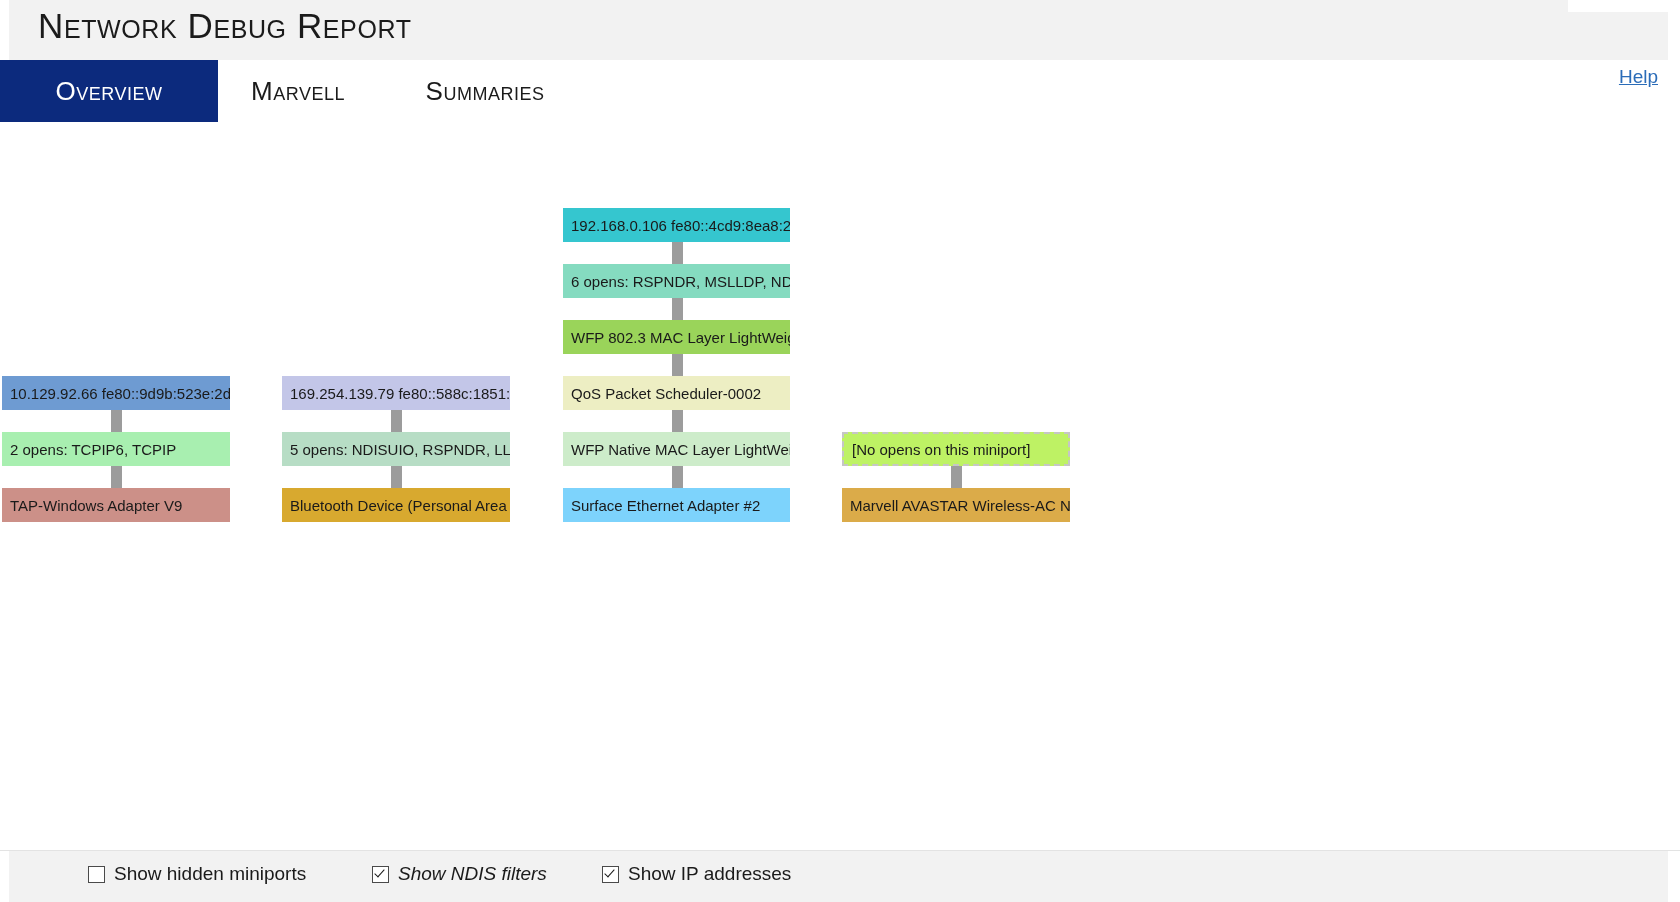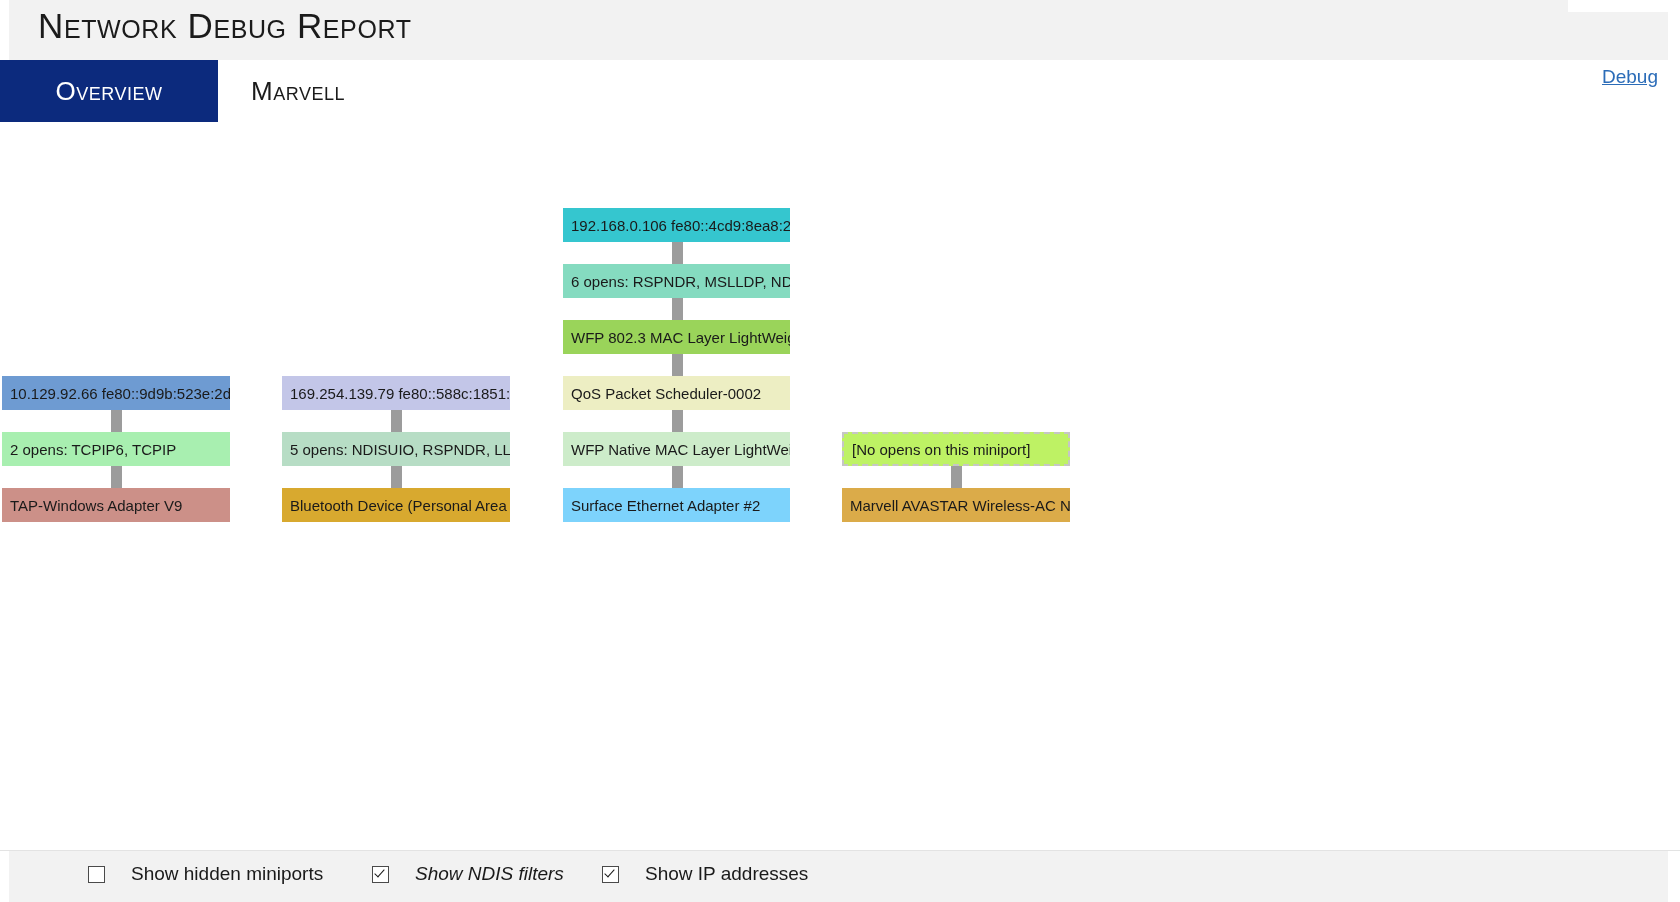--- a/index.html
+++ b/index.html
@@ -151,21 +151,21 @@
     position: absolute;
     right: 0; top: 0;
     width: 12px; height: 52px;
     background: #ffffff;
   }
   .check-item {
     position: absolute;
     top: 12px;
     display: flex;
     align-items: center;
-    gap: 26px;
+    gap: 9px;
     font-size: 19px;
     color: #1a1a1a;
     white-space: nowrap;
     cursor: pointer;
   }
   .check-box {
     width: 15px;
     height: 15px;
     border: 1px solid #4a4a4a;
     background: #ffffff;
@@ -201,21 +201,22 @@
 <div class="titlebar">
   <div class="edge-left"></div>
   <div class="edge-right"></div>
   <div class="app-title">Network Debug Report</div>
 </div>
 <div class="chrome-sliver"></div>
 
 <div class="tabstrip">
   <div class="tab tab-0 active">Overview</div>
   <div class="tab tab-1">Marvell</div>
-  <a class="help-link" href="#">Debug</a>
+  <div class="tab tab-2">Summaries</div>
+  <a class="help-link" href="#">Help</a>
 </div>
 
 <div class="canvas" id="canvas">
     <div class="column" style="left: 2px; width: 228px;">
       <div class="connector" style="left: 109px; top: 288px; height: 22px;"></div>
       <div class="node" style="left: 0px; top: 254px; width: 228px; background: rgb(110, 155, 210);">10.129.92.66 fe80::9d9b:523e:2d70:2</div>
       <div class="connector" style="left: 109px; top: 344px; height: 22px;"></div>
       <div class="node" style="left: 0px; top: 310px; width: 228px; background: rgb(168, 239, 176);">2 opens: TCPIP6, TCPIP</div>
       <div class="node" style="left: 0px; top: 366px; width: 228px; background: rgb(204, 144, 136);">TAP-Windows Adapter V9</div>
     </div>

